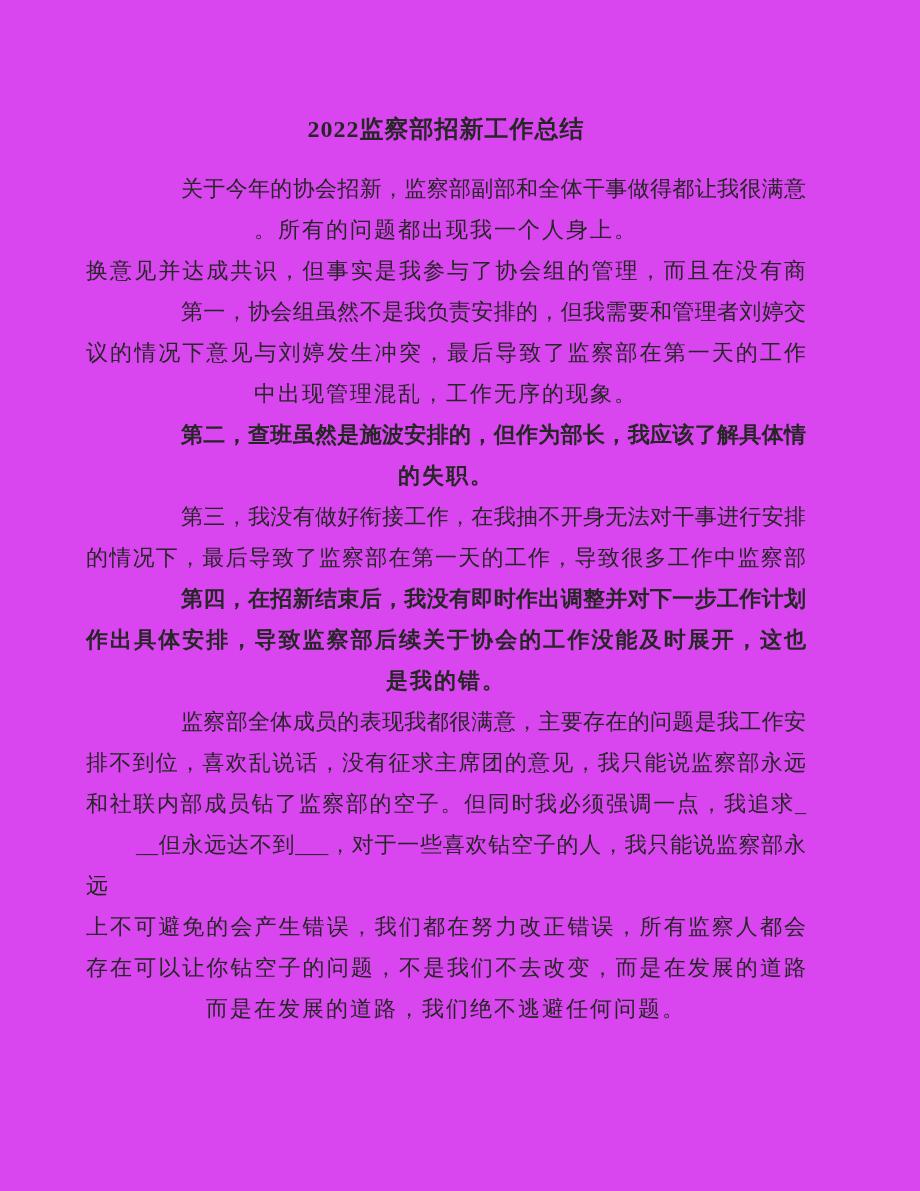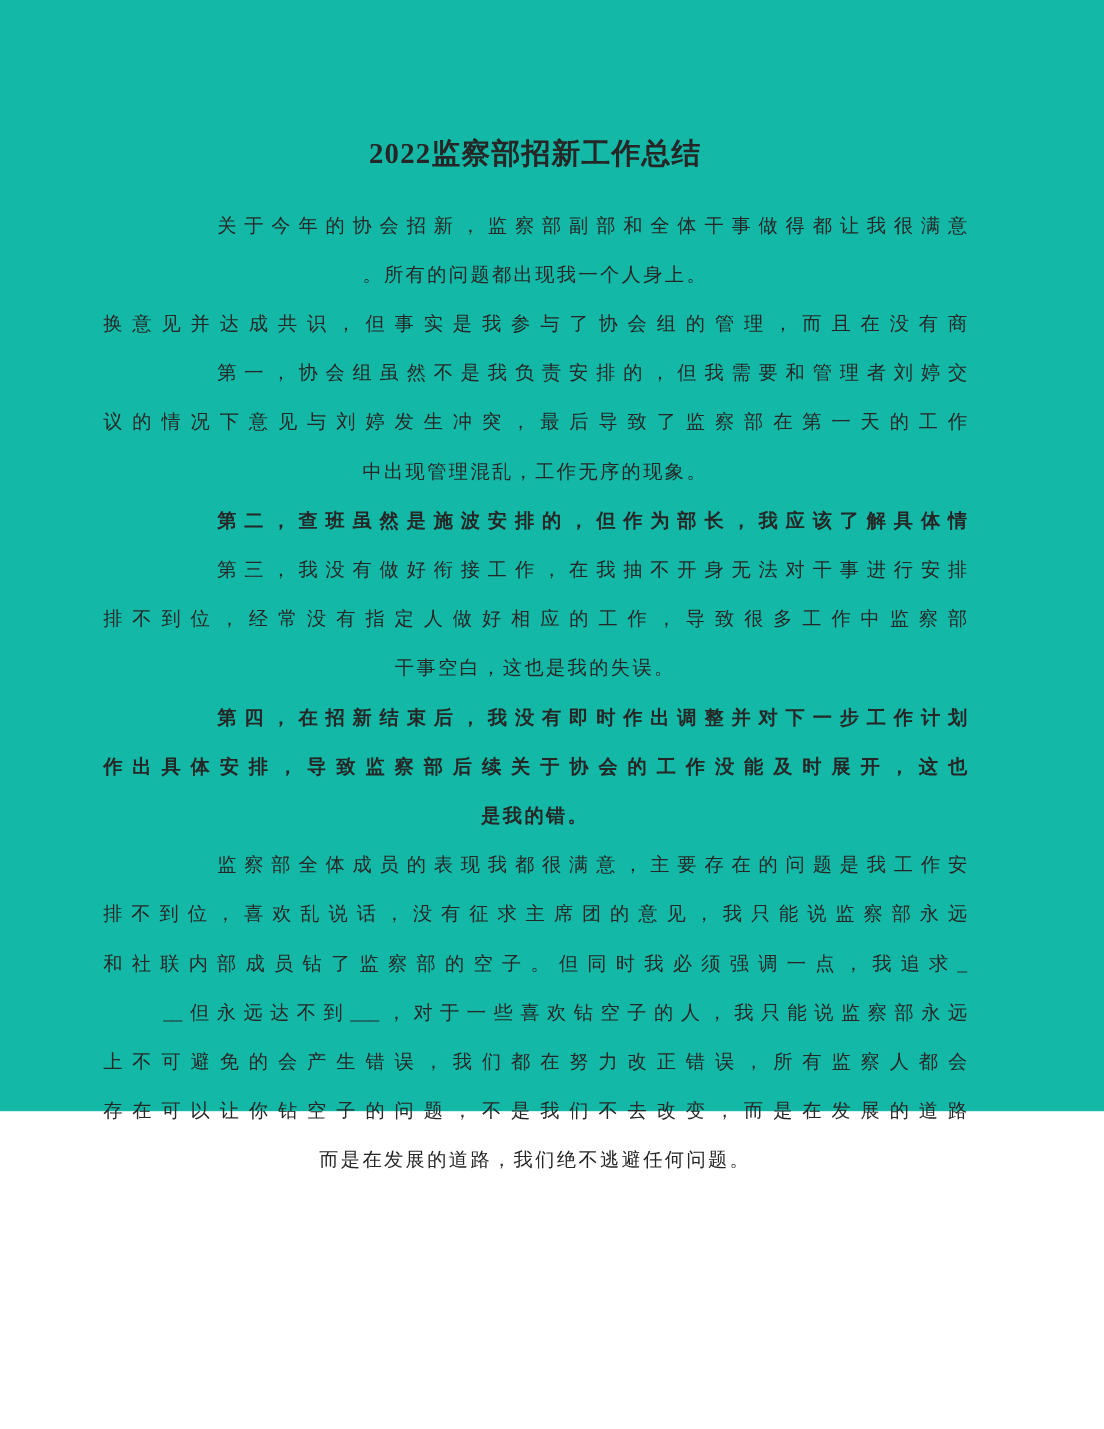--- a/index.html
+++ b/index.html
@@ -10,42 +10,42 @@
   body {
     width: 920px;
     height: 1191px;
     overflow: hidden;
     font-family: "Liberation Serif", "DejaVu Serif", serif;
     color: #262626;
   }
   .page {
     position: relative;
     width: 920px;
-    height: 926px;
-    background: #14b8a6;
+    height: 1191px;
+    background: #d946ef;
   }
   .doc {
     position: absolute;
     top: 109px;
     left: 86px;
     width: 720px;
   }
   .doc-title {
     margin: 0 0 18px 0;
     font-size: 24px;
     font-weight: bold;
     line-height: 41px;
     text-align: center;
     letter-spacing: 1px;
     white-space: nowrap;
   }
   p.para {
     margin: 0;
     padding: 0;
-    font-size: 16px;
+    font-size: 22px;
     line-height: 41px;
     font-family: Liberation Serif, serif;
   }
   p.para.bold {
     font-weight: bold;
   }
   .ln {
     line-height: 41px;
     min-height: 41px;
   }
@@ -83,26 +83,26 @@
 
     <p class="para">
       <span class="ln j" style="display:block">换意见并达成共识，但事实是我参与了协会组的管理，而且在没有商</span>
       <span class="ln first j" style="display:block">第一，协会组虽然不是我负责安排的，但我需要和管理者刘婷交</span>
       <span class="ln j" style="display:block">议的情况下意见与刘婷发生冲突，最后导致了监察部在第一天的工作</span>
       <span class="ln last" style="display:block">中出现管理混乱，工作无序的现象。</span>
     </p>
 
     <p class="para bold">
       <span class="ln first j" style="display:block">第二，查班虽然是施波安排的，但作为部长，我应该了解具体情</span>
+      <span class="ln last" style="display:block">的失职。</span>
     </p>
 
     <p class="para">
       <span class="ln first j" style="display:block">第三，我没有做好衔接工作，在我抽不开身无法对干事进行安排</span>
-      <span class="ln j" style="display:block">排不到位，经常没有指定人做好相应的工作，导致很多工作中监察部</span>
-      <span class="ln last" style="display:block">干事空白，这也是我的失误。</span>
+      <span class="ln j" style="display:block">的情况下，最后导致了监察部在第一天的工作，导致很多工作中监察部</span>
     </p>
 
     <p class="para bold">
       <span class="ln first j" style="display:block">第四，在招新结束后，我没有即时作出调整并对下一步工作计划</span>
       <span class="ln j" style="display:block">作出具体安排，导致监察部后续关于协会的工作没能及时展开，这也</span>
       <span class="ln last" style="display:block">是我的错。</span>
     </p>
 
     <p class="para">
       <span class="ln first j" style="display:block">监察部全体成员的表现我都很满意，主要存在的问题是我工作安</span>

